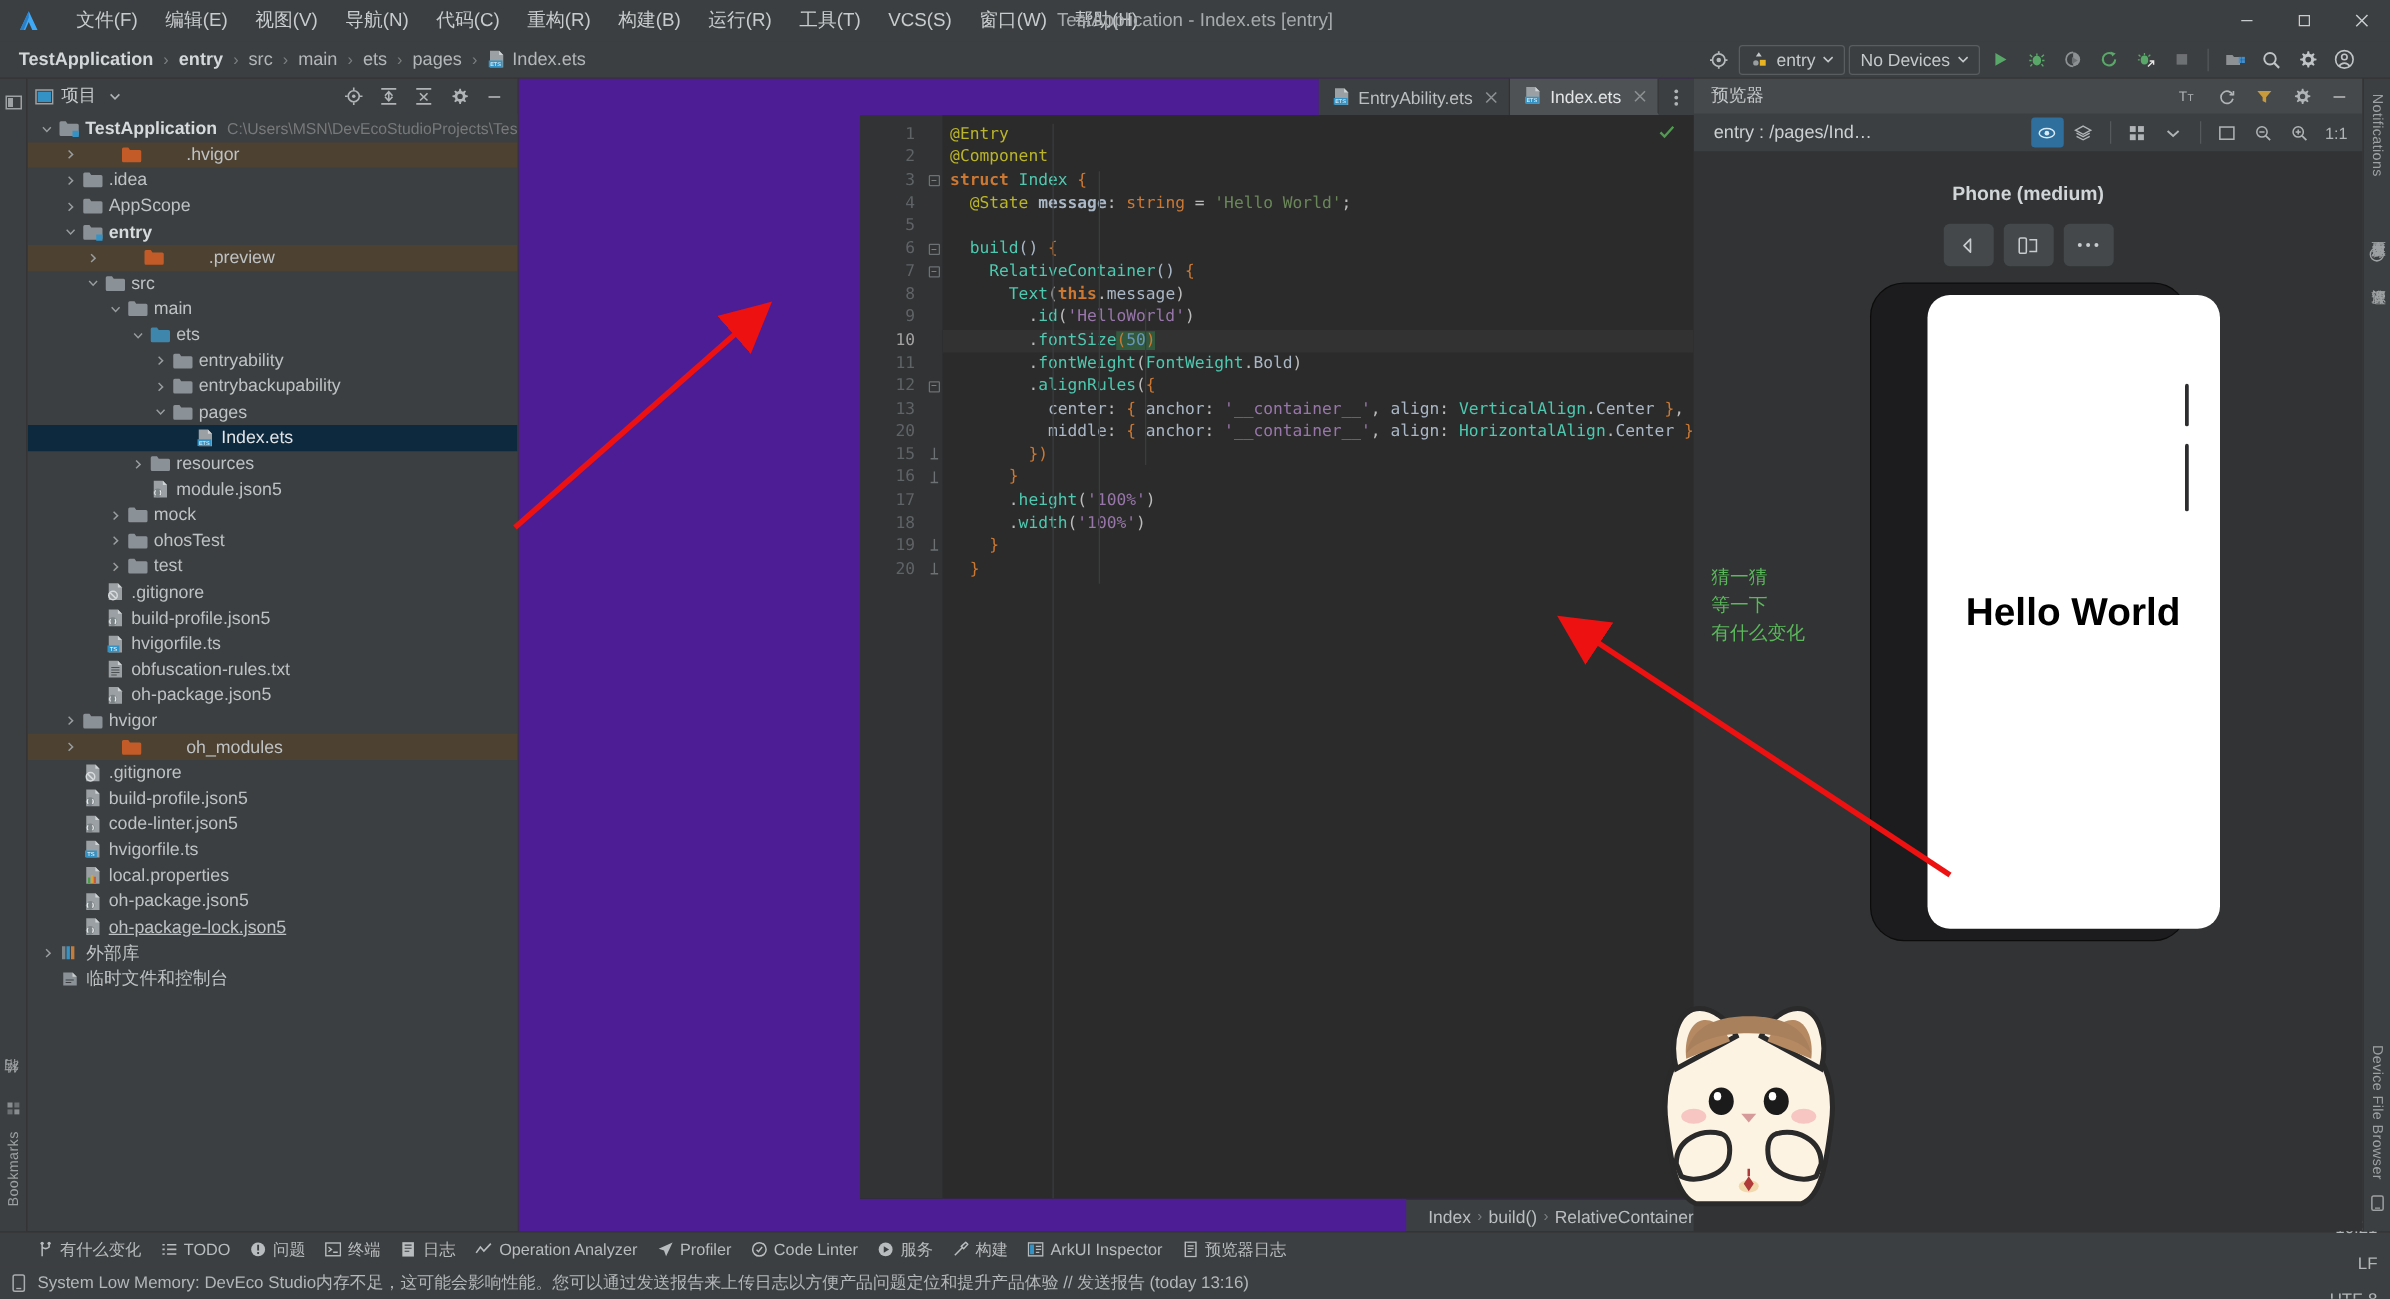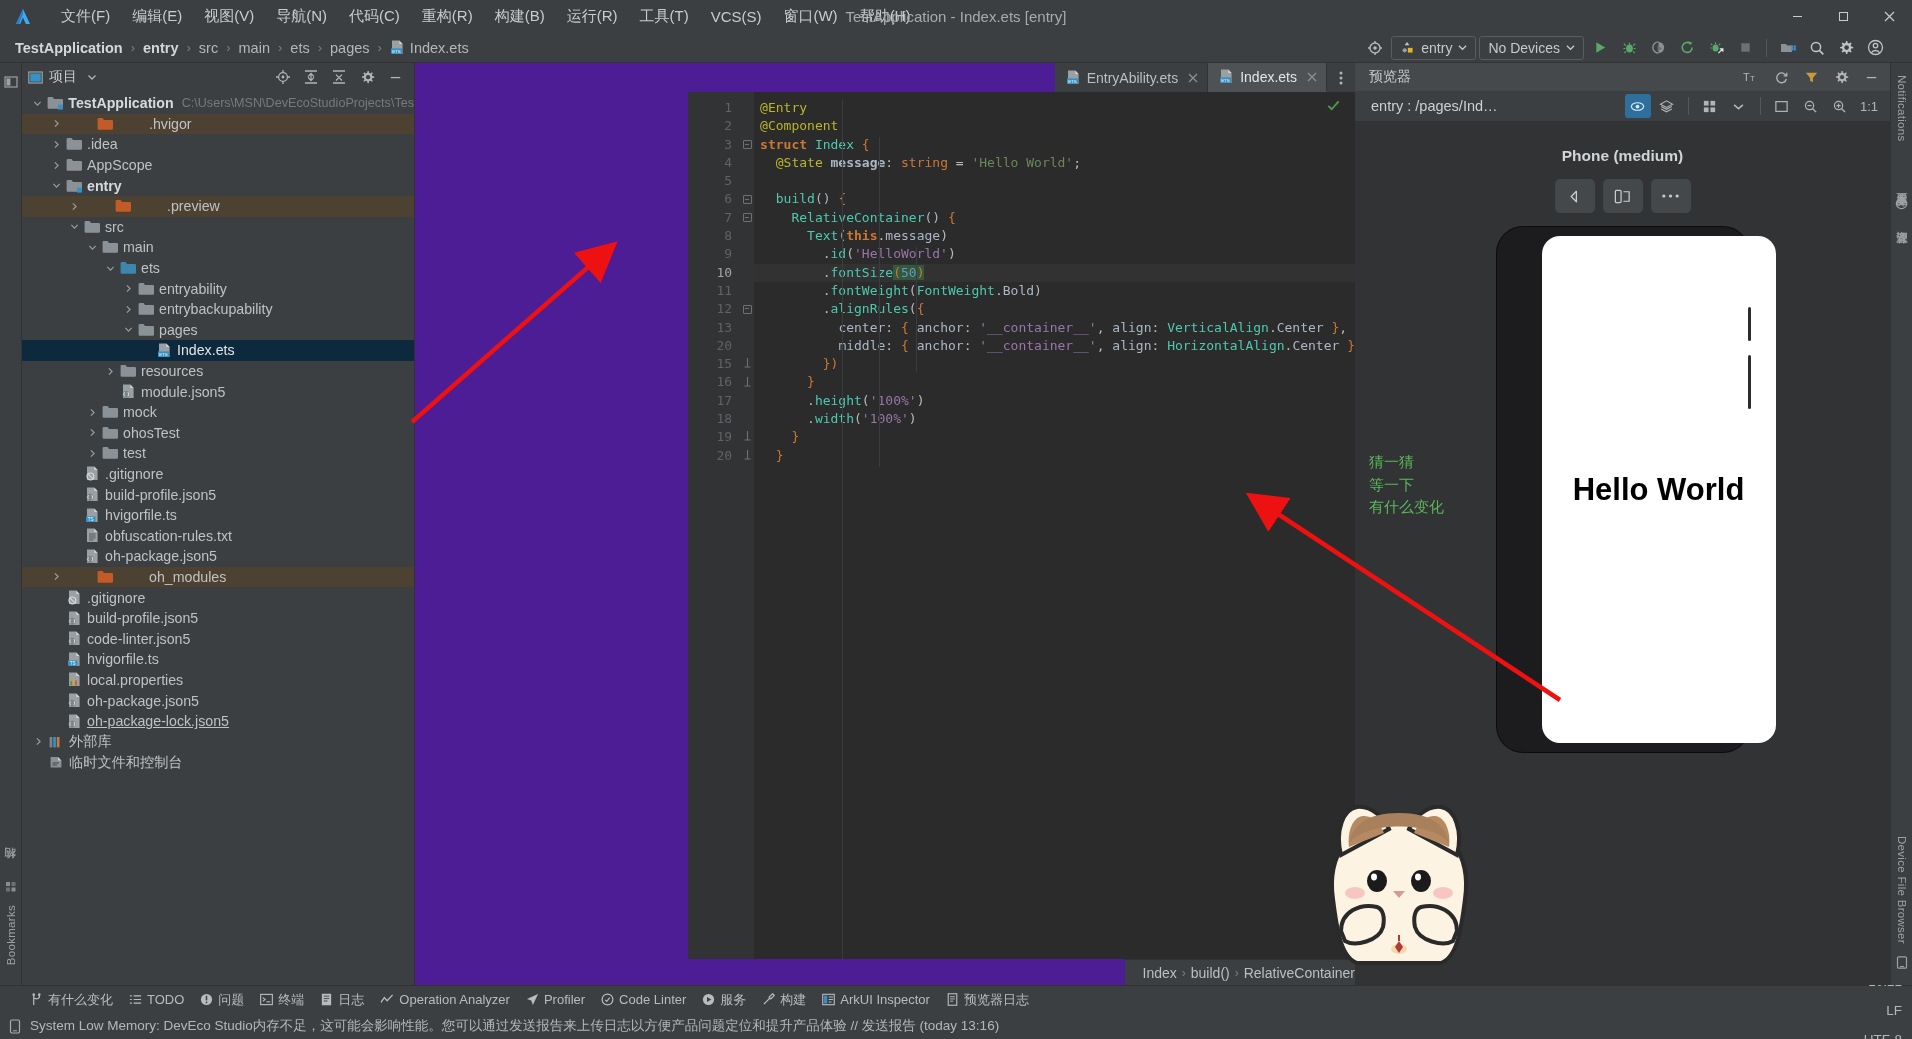--- a/index.html
+++ b/index.html
@@ -696,20 +696,33 @@
             <span class="arrow"></span>
             <span class="tico">
               <svg width="15" height="15" viewBox="0 0 15 15">
                 <path d="M2 0.6 L9.3 0.6 L12.6 3.9 L12.6 14 L2 14 Z" fill="#9aa0a3"></path>
                 <path d="M9.3 0.6 L9.3 3.9 L12.6 3.9 Z" fill="#cfd3d5"></path>
                 <circle cx="5.2" cy="10.2" r="3.5" fill="#7d8487"></circle>
                 <path d="M3.4 8.2 A3.6 3.6 0 0 0 3.4 12.2 M7 8.2 A3.6 3.6 0 0 1 7 12.2" stroke="#e9ecee" stroke-width="0.9" fill="none"></path>
               </svg>
             </span>
             <span class="lbl">oh-package.json5</span>
+          </div>
+          <div class="trow" style="padding-left: 26px;">
+            <span class="arrow">
+              <svg width="9" height="9" viewBox="0 0 10 10">
+                <path d="M3.2 1.5 L6.8 5 L3.2 8.5" fill="none" stroke="#9a9d9f" stroke-width="1.3"></path>
+              </svg>
+            </span>
+            <span class="tico">
+              <svg width="17" height="14" viewBox="0 0 17 14">
+                <path d="M0.6 2.2 A1.2 1.2 0 0 1 1.8 1 L5.6 1 L7 2.9 L14.8 2.9 A1.2 1.2 0 0 1 16 4.1 L16 11.6 A1.2 1.2 0 0 1 14.8 12.8 L1.8 12.8 A1.2 1.2 0 0 1 0.6 11.6 Z" fill="#8a9298"></path>
+              </svg>
+            </span>
+            <span class="lbl">hvigor</span>
           </div>
           <div class="trow excluded" style="padding-left: 26px;">
             <span class="arrow">
               <svg width="9" height="9" viewBox="0 0 10 10">
                 <path d="M3.2 1.5 L6.8 5 L3.2 8.5" fill="none" stroke="#9a9d9f" stroke-width="1.3"></path>
               </svg>
             </span>
             <span class="tico">
               <svg width="17" height="14" viewBox="0 0 17 14">
                 <path d="M0.6 2.2 A1.2 1.2 0 0 1 1.8 1 L5.6 1 L7 2.9 L14.8 2.9 A1.2 1.2 0 0 1 16 4.1 L16 11.6 A1.2 1.2 0 0 1 14.8 12.8 L1.8 12.8 A1.2 1.2 0 0 1 0.6 11.6 Z" fill="#c25b28"></path>

